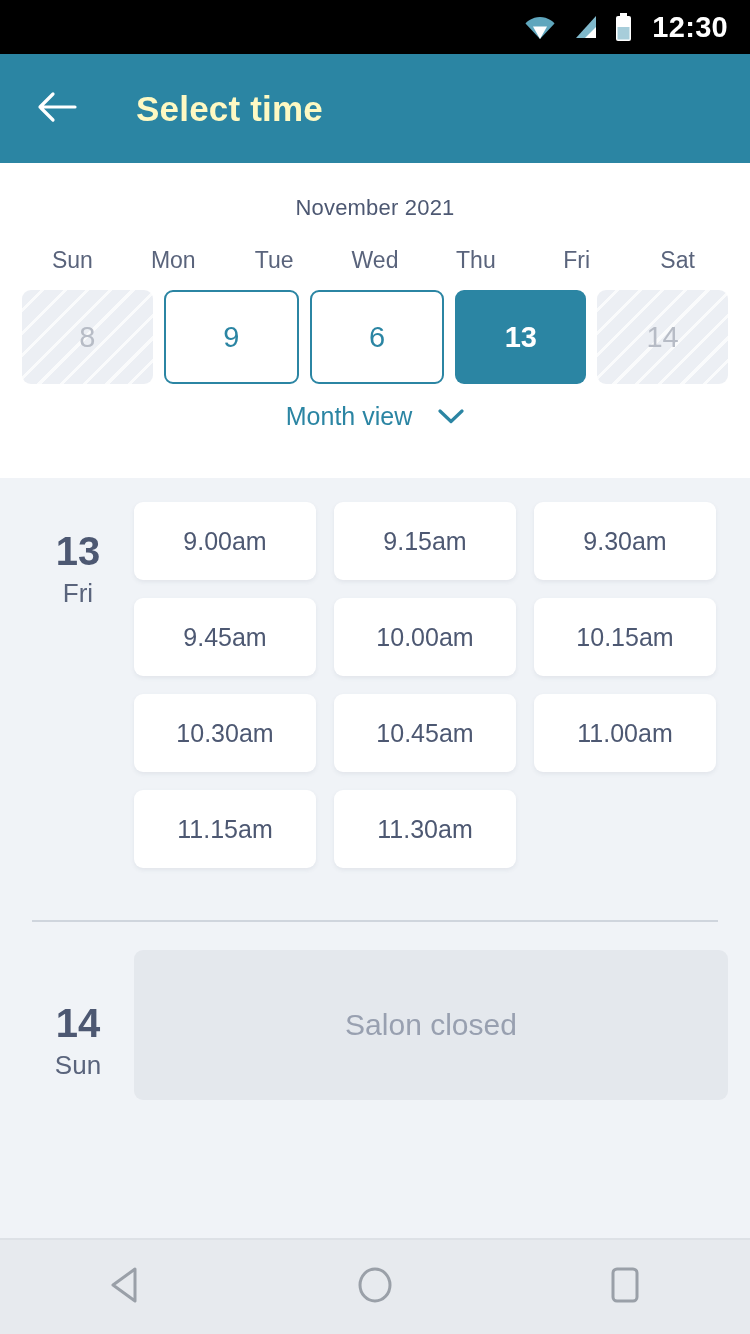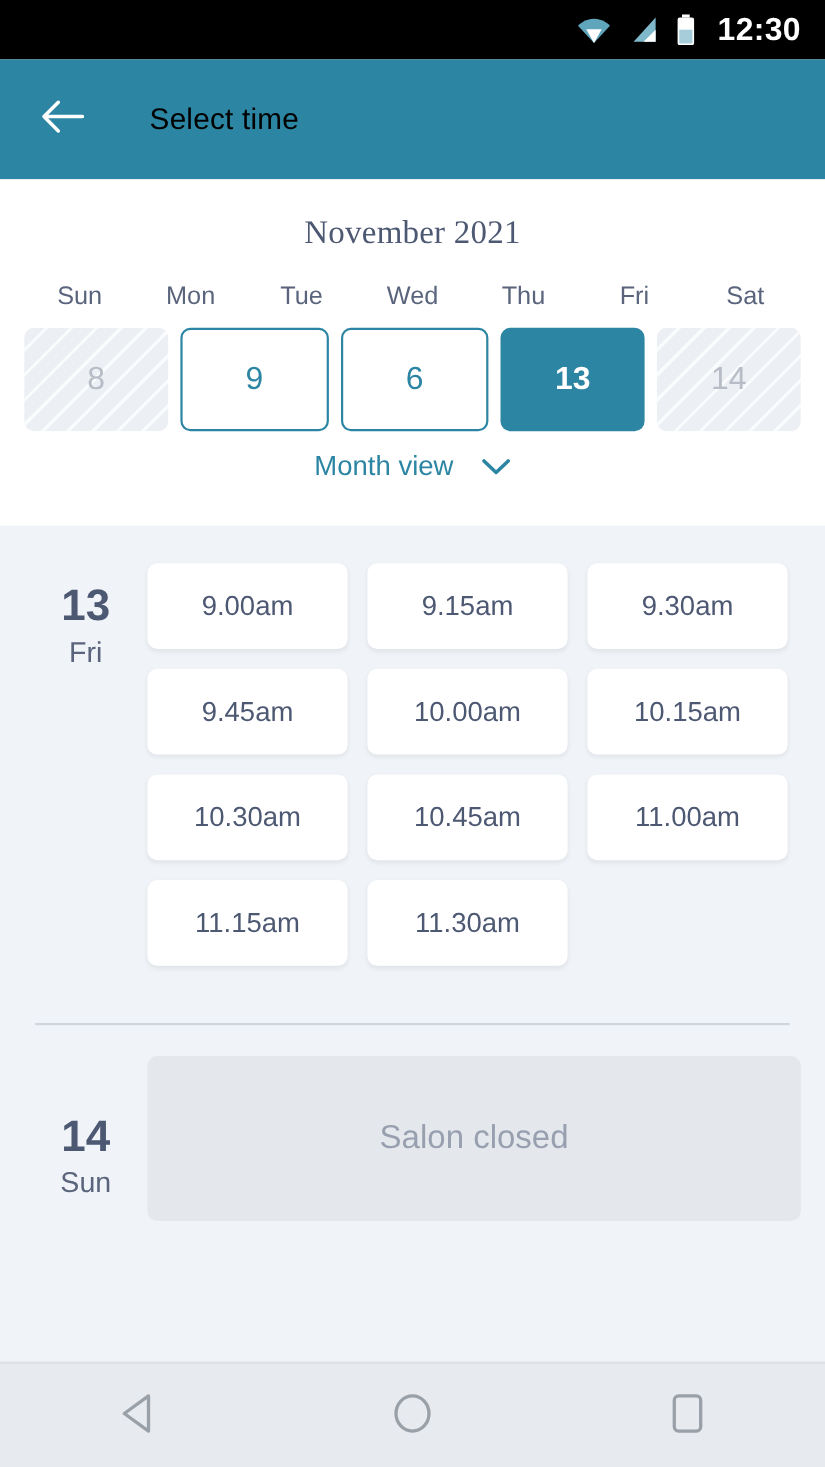--- a/index.html
+++ b/index.html
@@ -32,32 +32,32 @@
     position:absolute; top:54px; left:0; width:750px; height:109px;
     background:#2b85a3;
     display:flex; align-items:center;
   }
   .back-btn {
     width:70px; height:70px; margin-left:22px;
     display:flex; align-items:center; justify-content:center;
     cursor:pointer;
   }
   .appbar-title {
-    color:#000000; font-size:27px; font-weight:normal;
+    color:#fef9c3; font-size:35px; font-weight:bold;
     margin-left:44px; letter-spacing:0.2px;
   }
 
   
   .calendar {
     position:absolute; top:163px; left:0; width:750px; height:315px;
     background:#ffffff;
   }
   .month-title {
-    text-align:center; color:#4d5872; font-size:30px;
-    padding-top:32px; letter-spacing:0.2px;font-family:Liberation Serif, serif;
+    text-align:center; color:#4d5872; font-size:22px;
+    padding-top:32px; letter-spacing:0.2px;
   }
   .weekdays {
     display:flex; margin-top:26px; padding:0 22px;
   }
   .weekday {
     flex:1; text-align:center; color:#5a647c; font-size:23px;
   }
   .daystrip {
     display:flex; margin-top:16px; padding:0 22px; gap:11px;
   }
@@ -95,21 +95,21 @@
   .day-block { display:flex; padding:0 22px; }
   .day-label {
     width:112px; flex:0 0 112px;
     display:flex; flex-direction:column; align-items:center;
     padding-top:52px;
   }
   .day-num { font-size:40px; font-weight:bold; color:#4d5872; line-height:1.05; }
   .day-dow { font-size:26px; color:#5a647c; margin-top:6px; }
   .slot-grid {
     flex:1; display:flex; flex-wrap:wrap; gap:18px 18px;
-    padding-top:34px;
+    padding-top:24px;
   }
   .slot {
     width:182px; height:78px; background:#ffffff; border-radius:9px;
     display:flex; align-items:center; justify-content:center;
     font-size:25px; color:#4d5872;
     box-shadow:0 2px 4px rgba(77,88,114,0.09);
     cursor:pointer;
   }
   .divider {
     height:2px; background:#cfd5dd; margin:52px 32px 0 32px;

